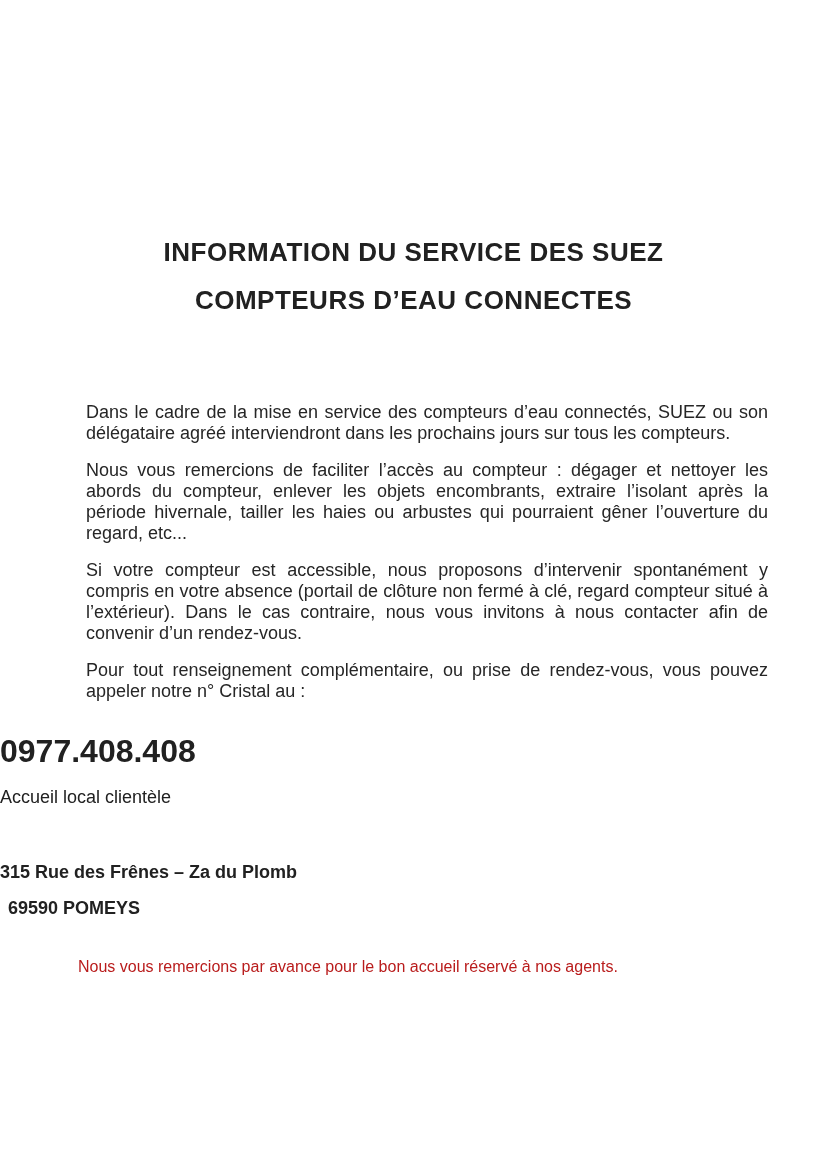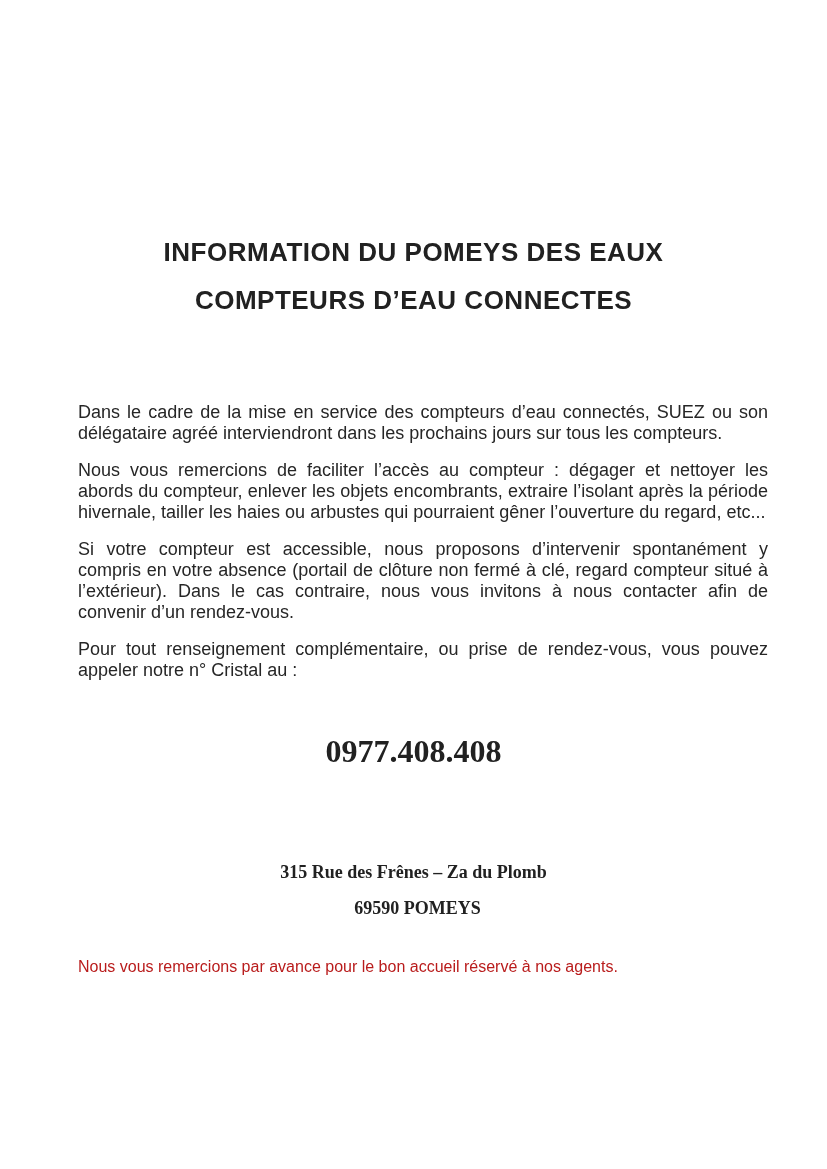--- a/index.html
+++ b/index.html
@@ -34,29 +34,27 @@
     position: absolute;
     top: 402px;
     left: 78px;
     width: 690px;
     font-size: 18px;
     line-height: 21px;
     text-align: justify;
     color: #262626;
   }
   .body-copy p {
-    margin: 0 0 16px 0;
+    margin: 0 0 16px 8px;
   }
   .centered-line {
     position: absolute;
     left: 0;
     right: 0;
-    text-align: center;
     color: #212121;
-    font-family: Liberation Serif, serif;
   }
   .phone {
     top: 733px;
     font-size: 32px;
     font-weight: bold;
     line-height: 36px;
   }
   .phone-label {
     top: 786px;
     font-size: 18px;
@@ -90,33 +88,34 @@
     line-height: 21px;
     color: #b91c1c;
   }
 </style>
 </head>
 <body>
 
 <div class="page">
 
   <div class="titles">
-    <div class="title-line">INFORMATION DU POMEYS DES EAUX</div>
+    <div class="title-line">INFORMATION DU SERVICE DES SUEZ</div>
     <div class="title-line">COMPTEURS D’EAU CONNECTES</div>
   </div>
 
   <div class="body-copy">
     <p>Dans le cadre de la mise en service des compteurs d’eau connectés, SUEZ ou son délégataire agréé interviendront dans les prochains jours sur tous les compteurs.</p>
     <p>Nous vous remercions de faciliter l’accès au compteur : dégager et nettoyer les abords du compteur, enlever les objets encombrants, extraire l’isolant après la période hivernale, tailler les haies ou arbustes qui pourraient gêner l’ouverture du regard, etc...</p>
     <p>Si votre compteur est accessible, nous proposons d’intervenir spontanément y compris en votre absence (portail de clôture non fermé à clé, regard compteur situé à l’extérieur). Dans le cas contraire, nous vous invitons à nous contacter afin de convenir d’un rendez-vous.</p>
     <p>Pour tout renseignement complémentaire, ou prise de rendez-vous, vous pouvez appeler notre n° Cristal au :</p>
   </div>
 
   <div class="centered-line phone">0977.408.408</div>
 
+  <div class="centered-line phone-label">Accueil local clientèle</div>
 
 
   <div class="centered-line addr1">315 Rue des Frênes – Za du Plomb</div>
 
   <div class="centered-line addr2">69590 POMEYS</div>
 
   <div class="closing">Nous vous remercions par avance pour le bon accueil réservé à nos agents.</div>
 
 </div>
 

